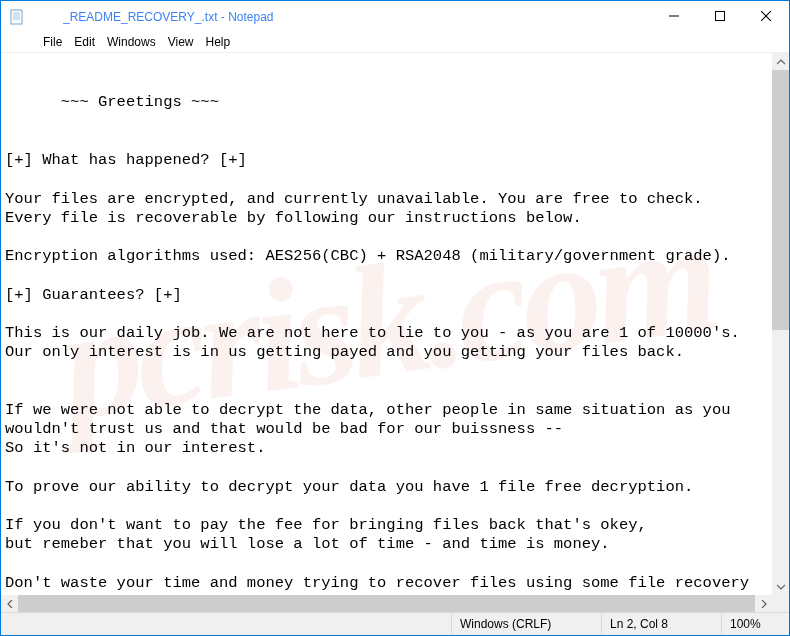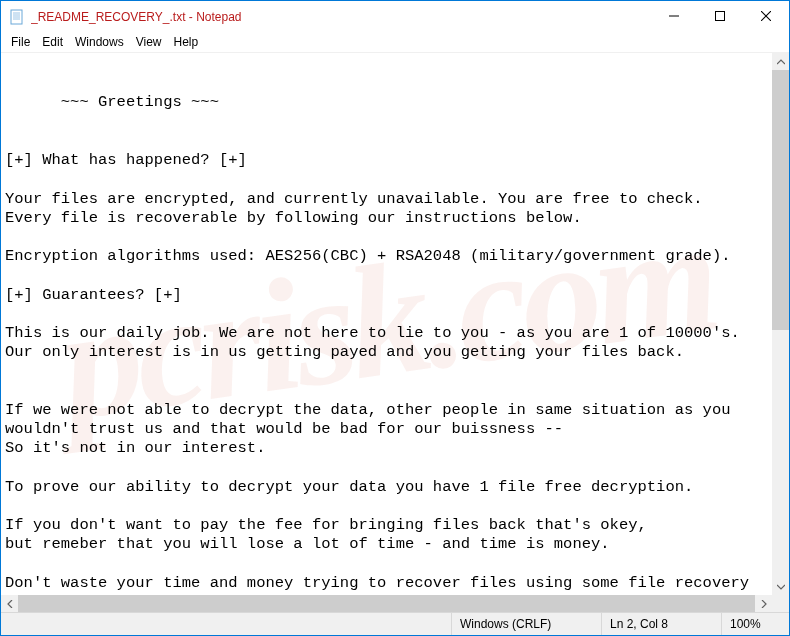--- a/index.html
+++ b/index.html
@@ -30,23 +30,24 @@
     }
     .title-icon {
       width: 16px;
       height: 16px;
       margin-left: 8px;
       margin-right: 6px;
     }
     .title-text {
       flex: 1;
       font-size: 12px;
-      color: #b91c1c;
+      color: #3b82f6;
       white-space: nowrap;
       overflow: hidden;
+      margin-left: 32px;
     }
     .win-controls {
       display: flex;
       height: 31px;
     }
     .win-btn {
       width: 46px;
       height: 30px;
       display: flex;
       align-items: center;
@@ -55,20 +56,21 @@
       cursor: default;
     }
     .win-btn svg { display: block; }
     .menubar {
       height: 20px;
       display: flex;
       align-items: center;
       padding: 0 4px;
       background: #fff;
       font-size: 12px;
+      margin-left: 32px;
     }
     .menu-item {
       padding: 1px 6px;
       cursor: default;
     }
     .content-wrap {
       flex: 1;
       position: relative;
       display: flex;
       overflow: hidden;

